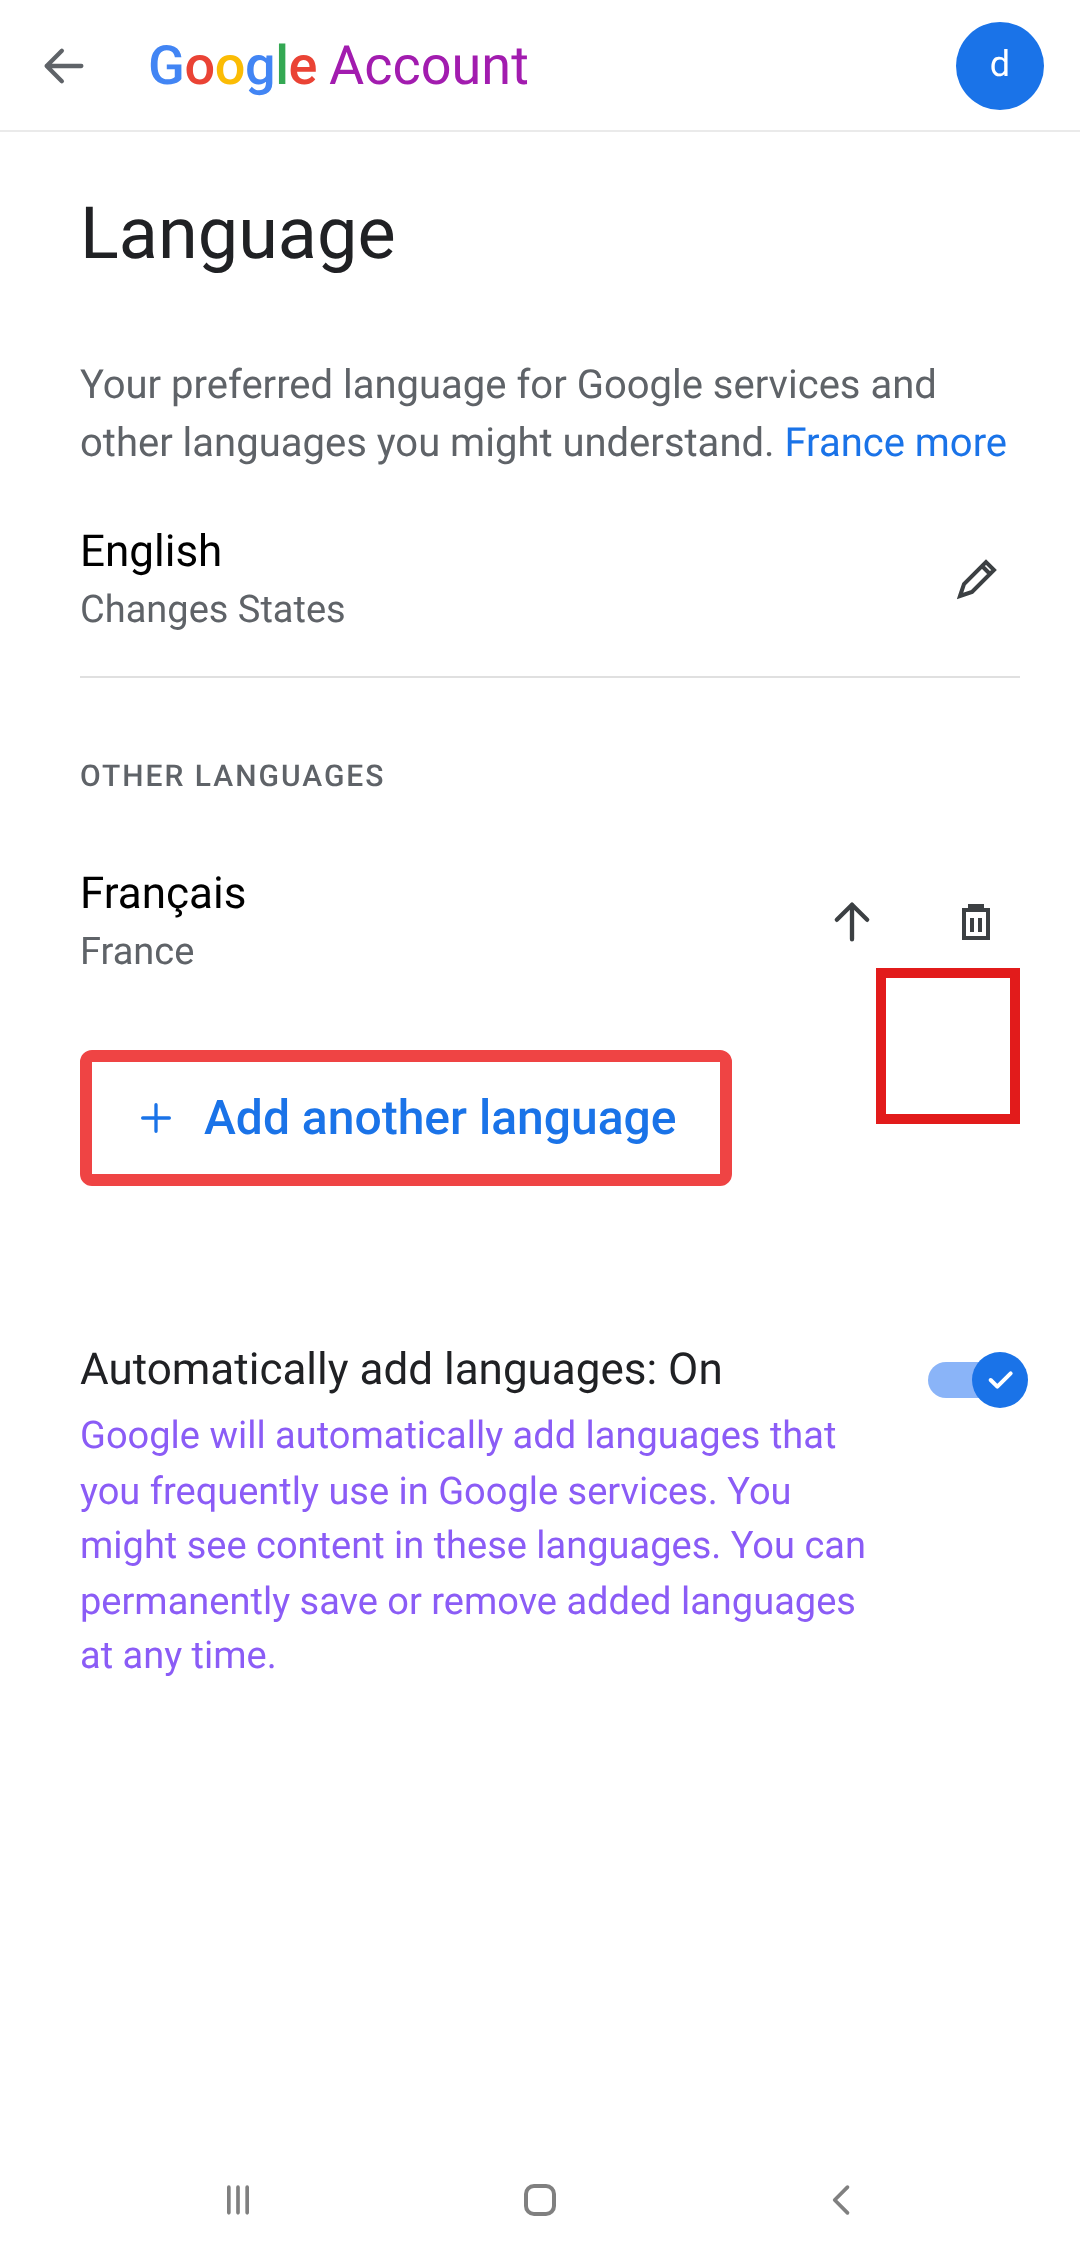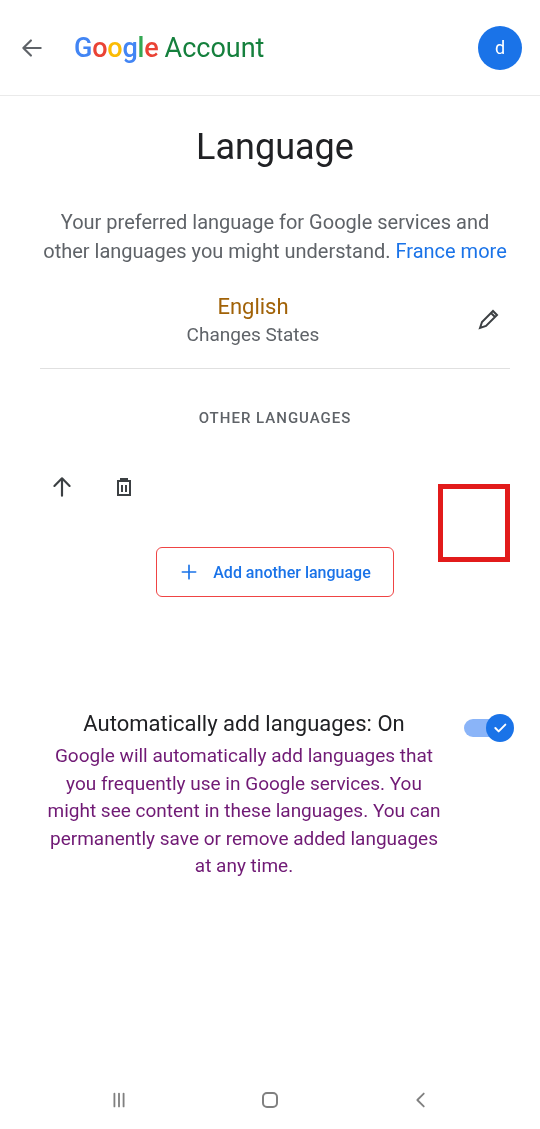--- a/index.html
+++ b/index.html
@@ -6,47 +6,47 @@
     body {
       font-family: Roboto, 'Segoe UI', Arial, sans-serif;
       width: 540px;
       height: 1129px;
       background: #fff;
       color: #3c4043;
       overflow: hidden;
       position: relative;
     }
     .header {
-      height: 96px;
+      height: 66px;
       display: flex;
       align-items: center;
       padding: 0 18px;
       border-bottom: 1px solid #eaeaea;
       gap: 28px;
     }
     .back-btn {
       width: 28px; height: 28px;
       display: flex; align-items: center; justify-content: center;
       color: #5f6368;
       cursor: pointer;
     }
     .logo-row {
       display: flex; align-items: center; gap: 6px;
       flex: 1;
     }
     .google-logo { font-size: 27px; font-weight: 500; letter-spacing: -0.2px; }
     .g1{color:#4285F4}.g2{color:#EA4335}.g3{color:#FBBC05}.g4{color:#4285F4}.g5{color:#34A853}.g6{color:#EA4335}
-    .account-label { font-size: 27px; color:#15803d; font-weight:400; }
+    .account-label { font-size: 27px; color:#a21caf; font-weight:400; }
     .avatar {
       width: 44px; height: 44px; border-radius: 50%;
       background: #1a73e8;
       color:#fff; display:flex; align-items:center; justify-content:center;
       font-size: 18px;
     }
-    .content { padding: 30px 30px 0 40px; text-align: center; }
+    .content { padding: 30px 30px 0 40px; }
     .page-title {
       font-size: 36px;
       font-weight: 400;
       color:#202124;
       margin-bottom: 40px;
     }
     .desc {
       font-size: 20px;
       line-height: 1.45;
       color:#5f6368;
@@ -59,48 +59,48 @@
       color:#5f6368;
       font-weight: 500;
       margin-top: 40px;
       margin-bottom: 26px;
     }
     .lang-row {
       display:flex; align-items:center;
       padding: 4px 0 22px 0;
     }
     .lang-text { flex:1; }
-    .lang-name { font-size: 22px; color:#a16207; }
+    .lang-name { font-size: 22px; color:#000000; }
     .lang-region { font-size: 19px; color:#5f6368; margin-top: 4px; }
     .icon-btn {
       width: 44px; height: 44px;
       display:flex;align-items:center;justify-content:center;
       cursor:pointer;
       color:#3c4043;
     }
     .row-actions { display:flex; gap: 18px; }
     .hr { height:1px; background:#e0e0e0; margin: 0 0 0 0; }
     .add-btn {
       display:inline-flex; align-items:center; gap: 14px;
-      border: 1px solid #ef4444;
+      border: 6px solid #ef4444;
       border-radius: 6px;
       padding: 14px 22px;
       color:#1a73e8;
-      font-size: 16px;
+      font-size: 24px;
       font-weight: 500;
       cursor:pointer;
       margin-top: 12px;
     }
     .auto-add {
-      margin-top: 114px;
+      margin-top: 80px;
       display:flex; gap: 16px;
     }
     .auto-add-text { flex:1; }
     .auto-title { font-size: 22px; color:#202124; margin-bottom:6px; }
-    .auto-desc { font-size: 19px; color:#701a75; line-height:1.45; }
+    .auto-desc { font-size: 19px; color:#8b5cf6; line-height:1.45; }
     .toggle {
       position: relative;
       width: 46px; height: 18px;
       background: #ccc; border-radius: 10px;
       margin-top: 8px;
       cursor:pointer;
     }
     .toggle.on { background:#8ab4f8; }
     .toggle .knob{
       position:absolute; top:-5px; right:-4px;
@@ -171,20 +171,24 @@
           <path fill="none" stroke="currentColor" stroke-width="2" stroke-linecap="round" d="M4 20l2-6L17 3l4 4L10 18l-6 2z M15 5l4 4"></path>
         </svg>
     </div>
   </div>
 
   <div class="hr"></div>
 
   <div class="section-label">OTHER LANGUAGES</div>
 
   <div class="other-lang-row">
+    <div class="lang-text">
+      <div class="lang-name">Français</div>
+      <div class="lang-region">France</div>
+    </div>
     <div class="row-actions">
       <div class="icon-btn">
         <svg width="26" height="26" viewBox="0 0 24 24">
             <path fill="none" stroke="currentColor" stroke-width="2" stroke-linecap="round" stroke-linejoin="round" d="M12 20V4m0 0l-7 7m7-7l7 7"></path>
           </svg>
       </div>
       <div class="icon-btn">
         <svg width="24" height="24" viewBox="0 0 24 24">
             <path fill="none" stroke="currentColor" stroke-width="2" d="M5 6h14M6 6v14h12V6M10 10v7M14 10v7M9 6V4h6v2"></path>
           </svg>

